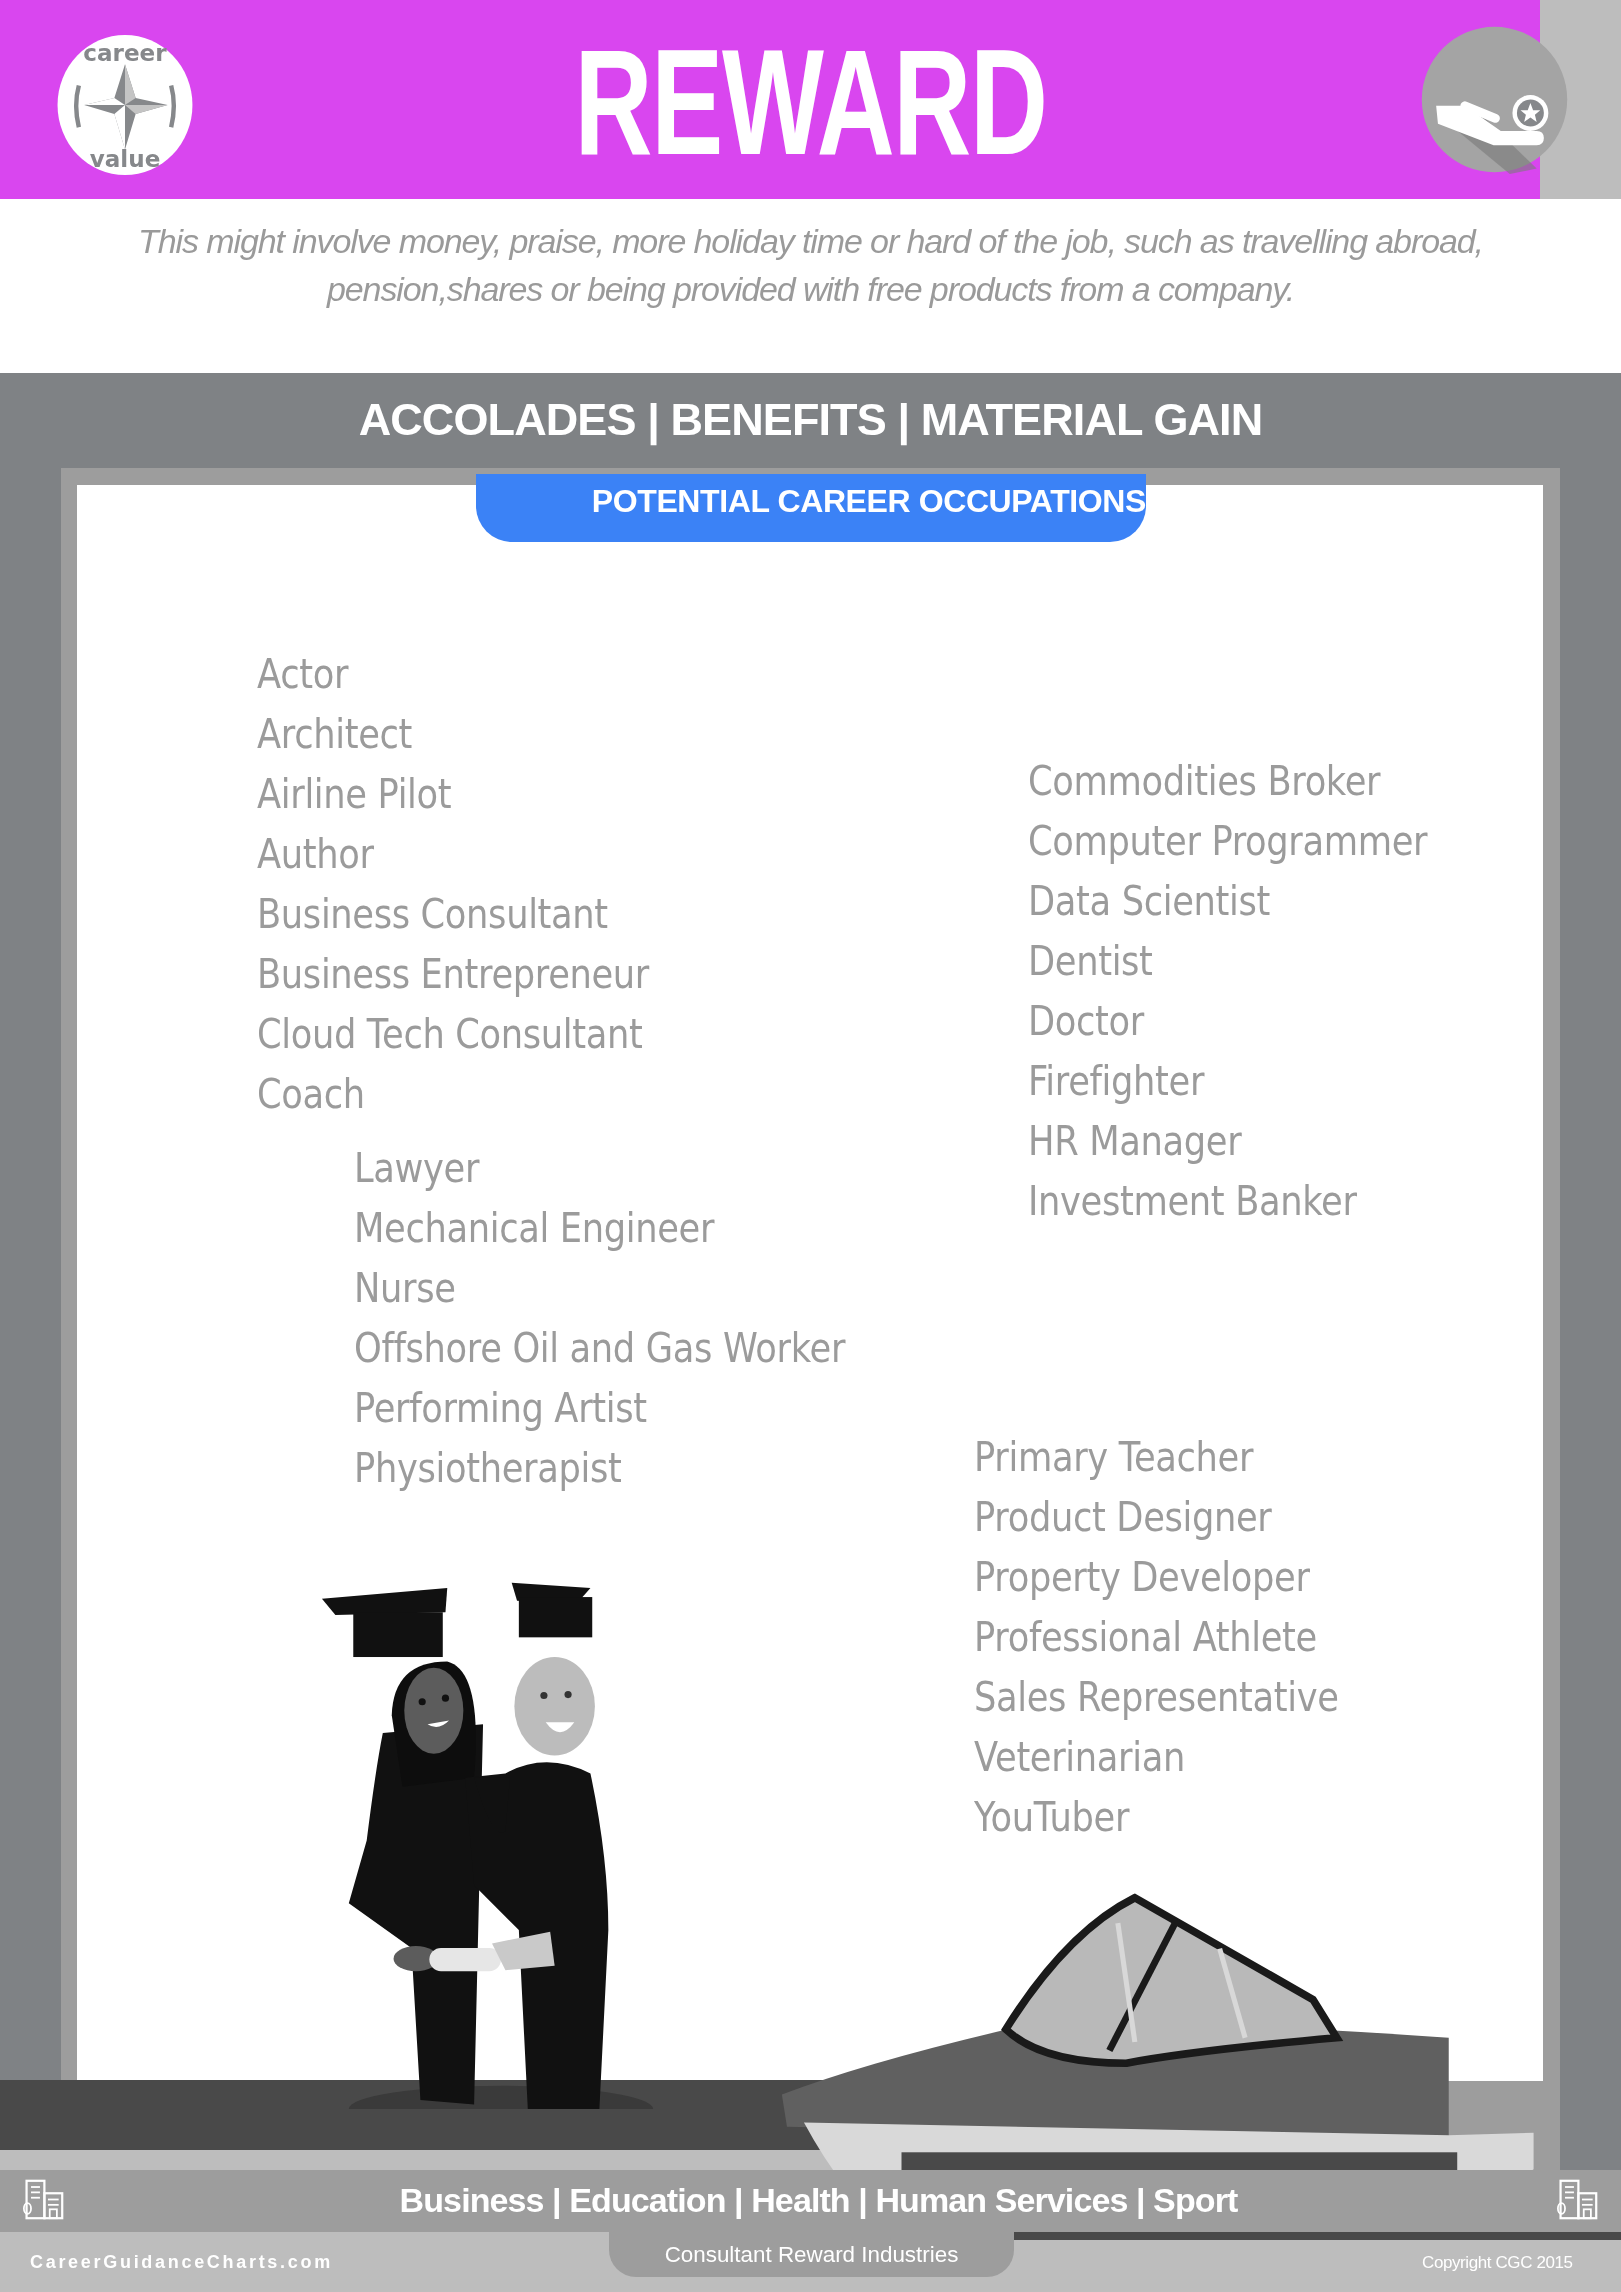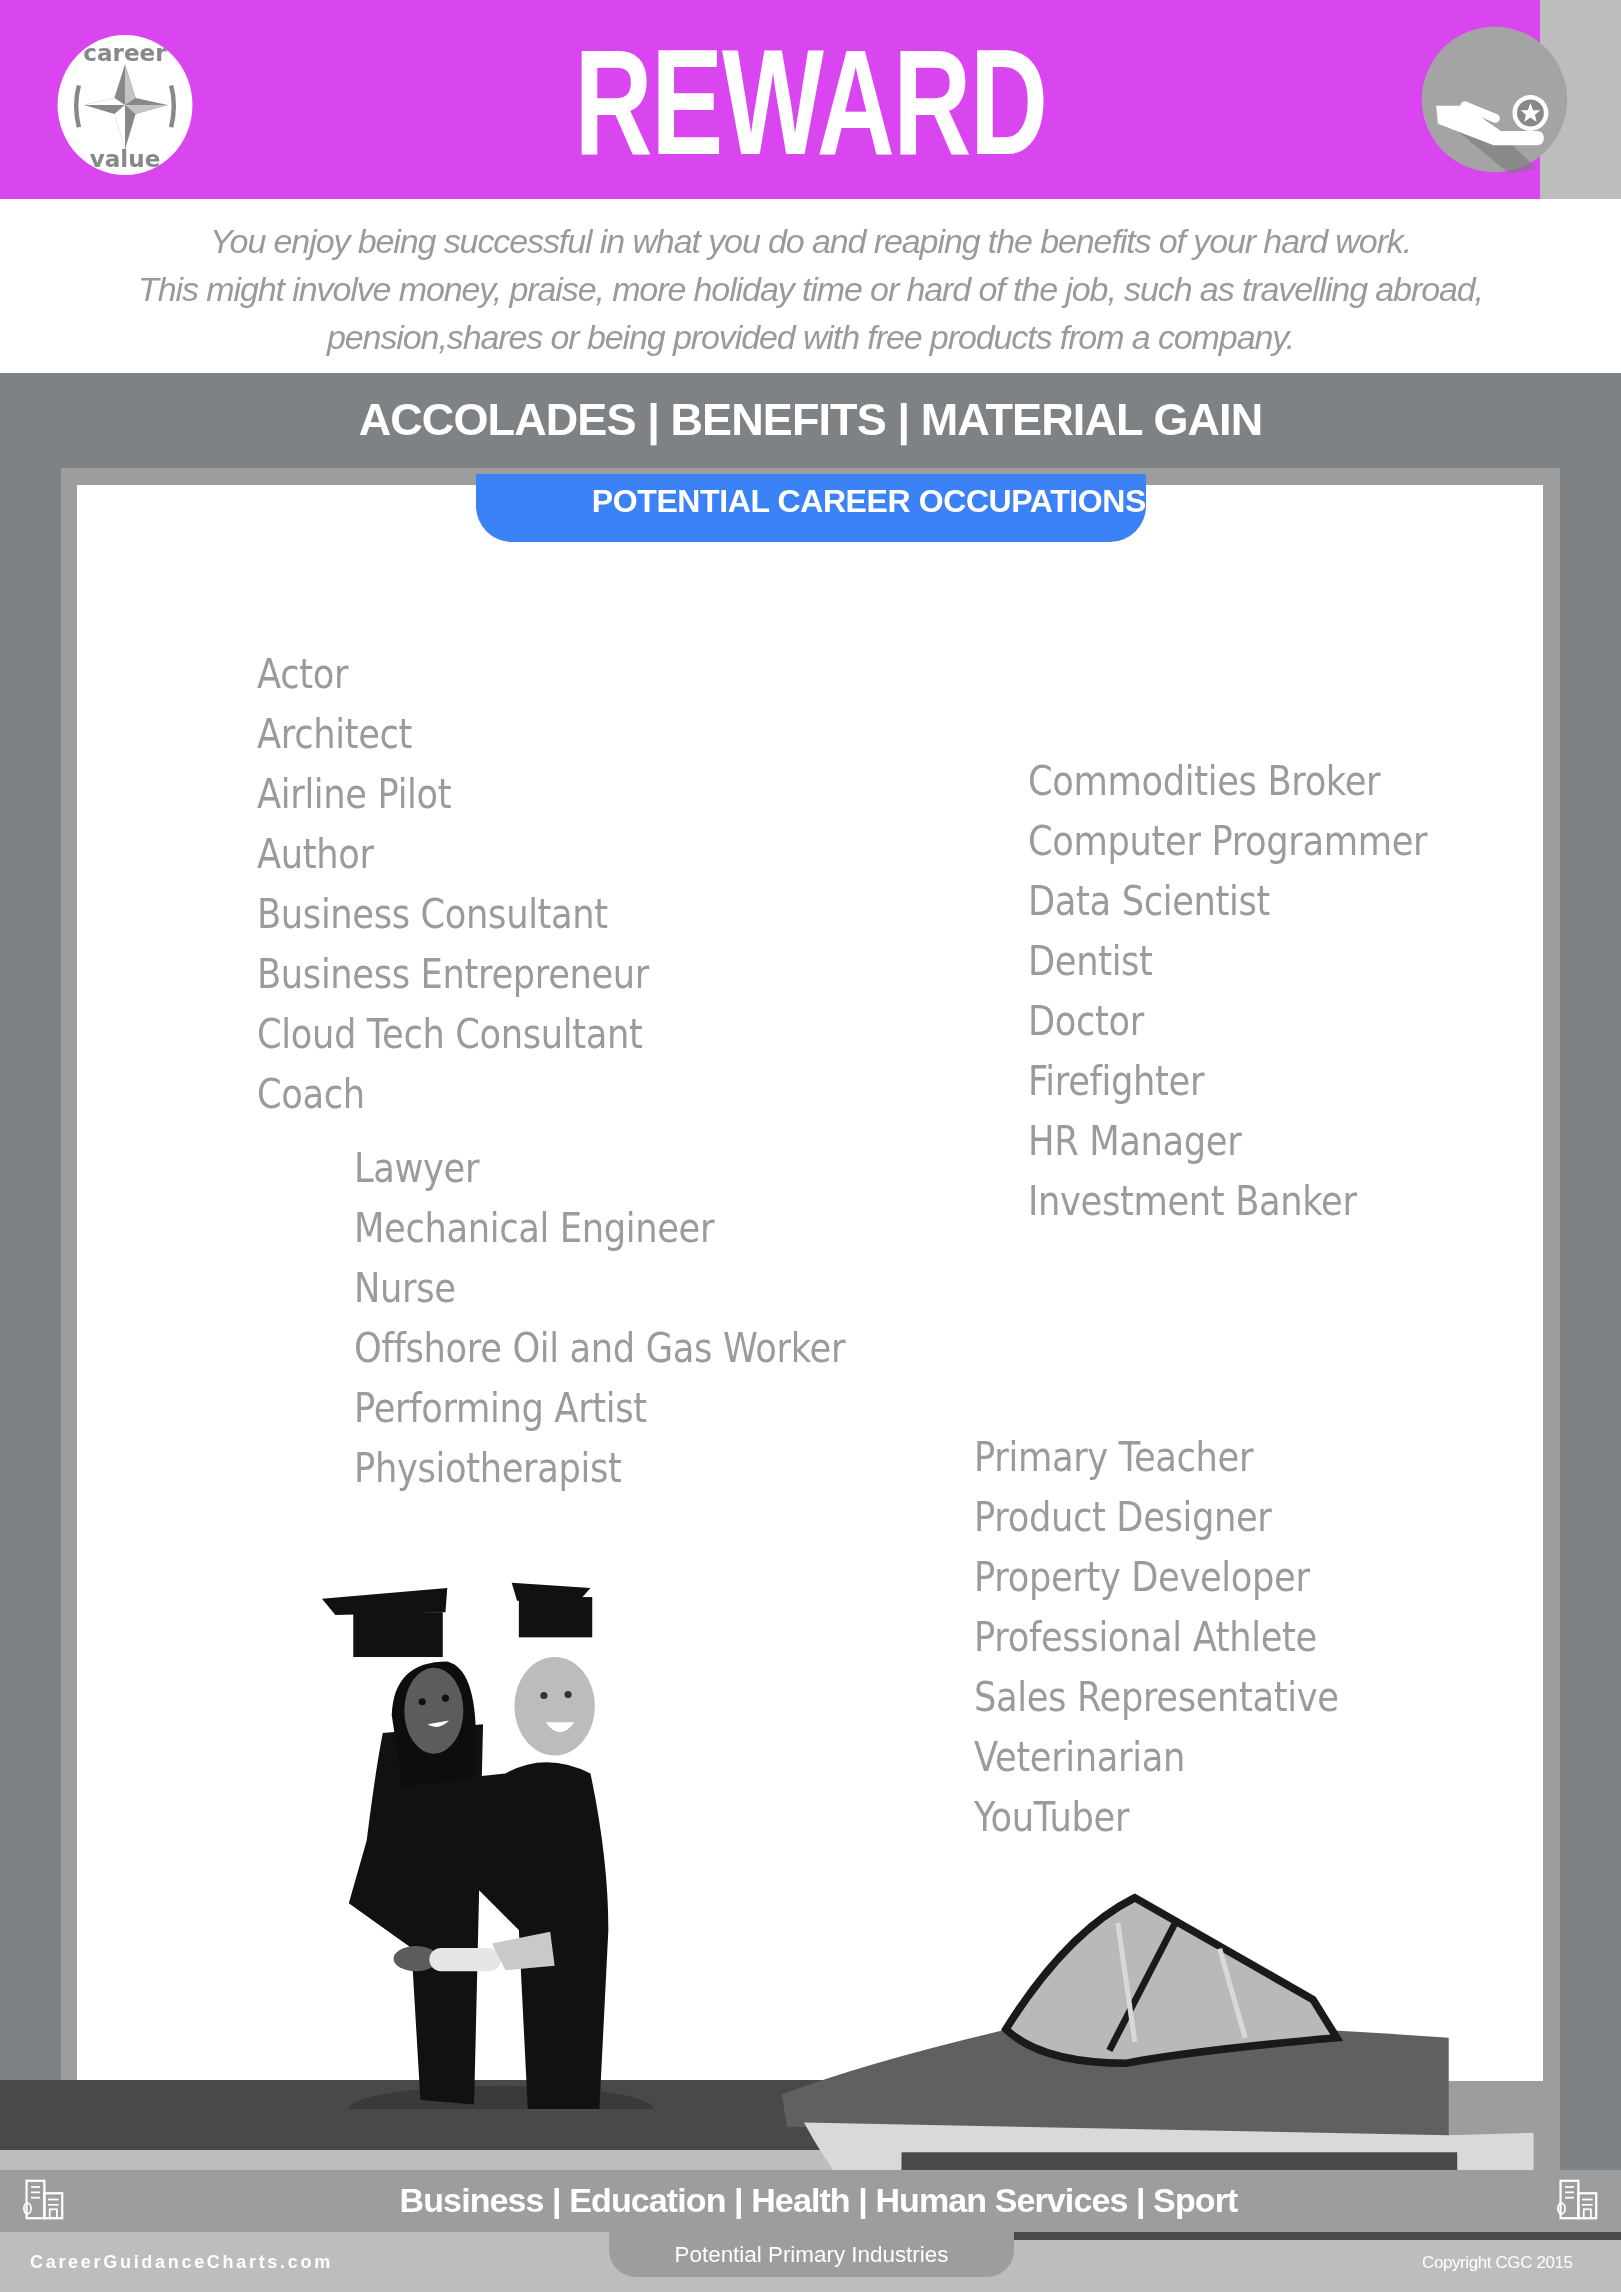--- a/index.html
+++ b/index.html
@@ -69,21 +69,20 @@
     <path d="M20 100 L60 92 L130 160 L100 166 Z" fill="#7a7a7a" opacity="0.6"></path>
     <path d="M18 90 L50 90 L90 118 L130 118 Q138 118 138 126 Q138 134 130 134 L82 134 L20 110 Z" fill="#ffffff"></path>
     <path d="M50 90 L84 104" stroke="#ffffff" stroke-width="10" stroke-linecap="round"></path>
     <circle cx="123" cy="98" r="20" fill="#ffffff"></circle>
     <circle cx="123" cy="98" r="15" fill="#86888b"></circle>
     <polygon points="123,87 126,95 134,95 128,100 130,108 123,103 116,108 118,100 112,95 120,95" fill="#ffffff"></polygon>
   </svg>
 </div>
 
 <div class="desc">
-  <div>You enjoy being successful in what you do and reaping the benefits of your hard work.</div>
   <div>This might involve money, praise, more holiday time or hard of the job, such as travelling abroad,</div>
   <div>pension,shares or being provided with free products from a company.</div>
 </div>
 
 <div class="main">
   <div class="subtitle">ACCOLADES | BENEFITS | MATERIAL GAIN</div>
 </div>
 <div class="frame" style="top:468px"></div>
 <div class="inner" style="top:485px"></div>
 
@@ -188,16 +187,16 @@
   <line x1="9" y1="9" x2="19" y2="9" stroke="#fff" stroke-width="2"></line>
   <line x1="9" y1="15" x2="19" y2="15" stroke="#fff" stroke-width="2"></line>
   <line x1="9" y1="21" x2="19" y2="21" stroke="#fff" stroke-width="2"></line>
   <line x1="28" y1="23" x2="40" y2="23" stroke="#fff" stroke-width="2"></line>
   <line x1="28" y1="29" x2="40" y2="29" stroke="#fff" stroke-width="2"></line>
   <rect x="30" y="34" width="8" height="10" fill="none" stroke="#fff" stroke-width="2"></rect>
   <ellipse cx="5" cy="33" rx="4" ry="6" fill="none" stroke="#fff" stroke-width="2"></ellipse>
 </svg>
 <div class="industries-text">Business | Education | Health | Human Services | Sport</div>
 <div class="bottom-dark"></div>
-<div class="ind-tab">Potential Primary Industries</div>
+<div class="ind-tab">Consultant Reward Industries</div>
 <div class="site">CareerGuidanceCharts.com</div>
 <div class="copy">Copyright CGC 2015</div>
 
 
 </body></html>

